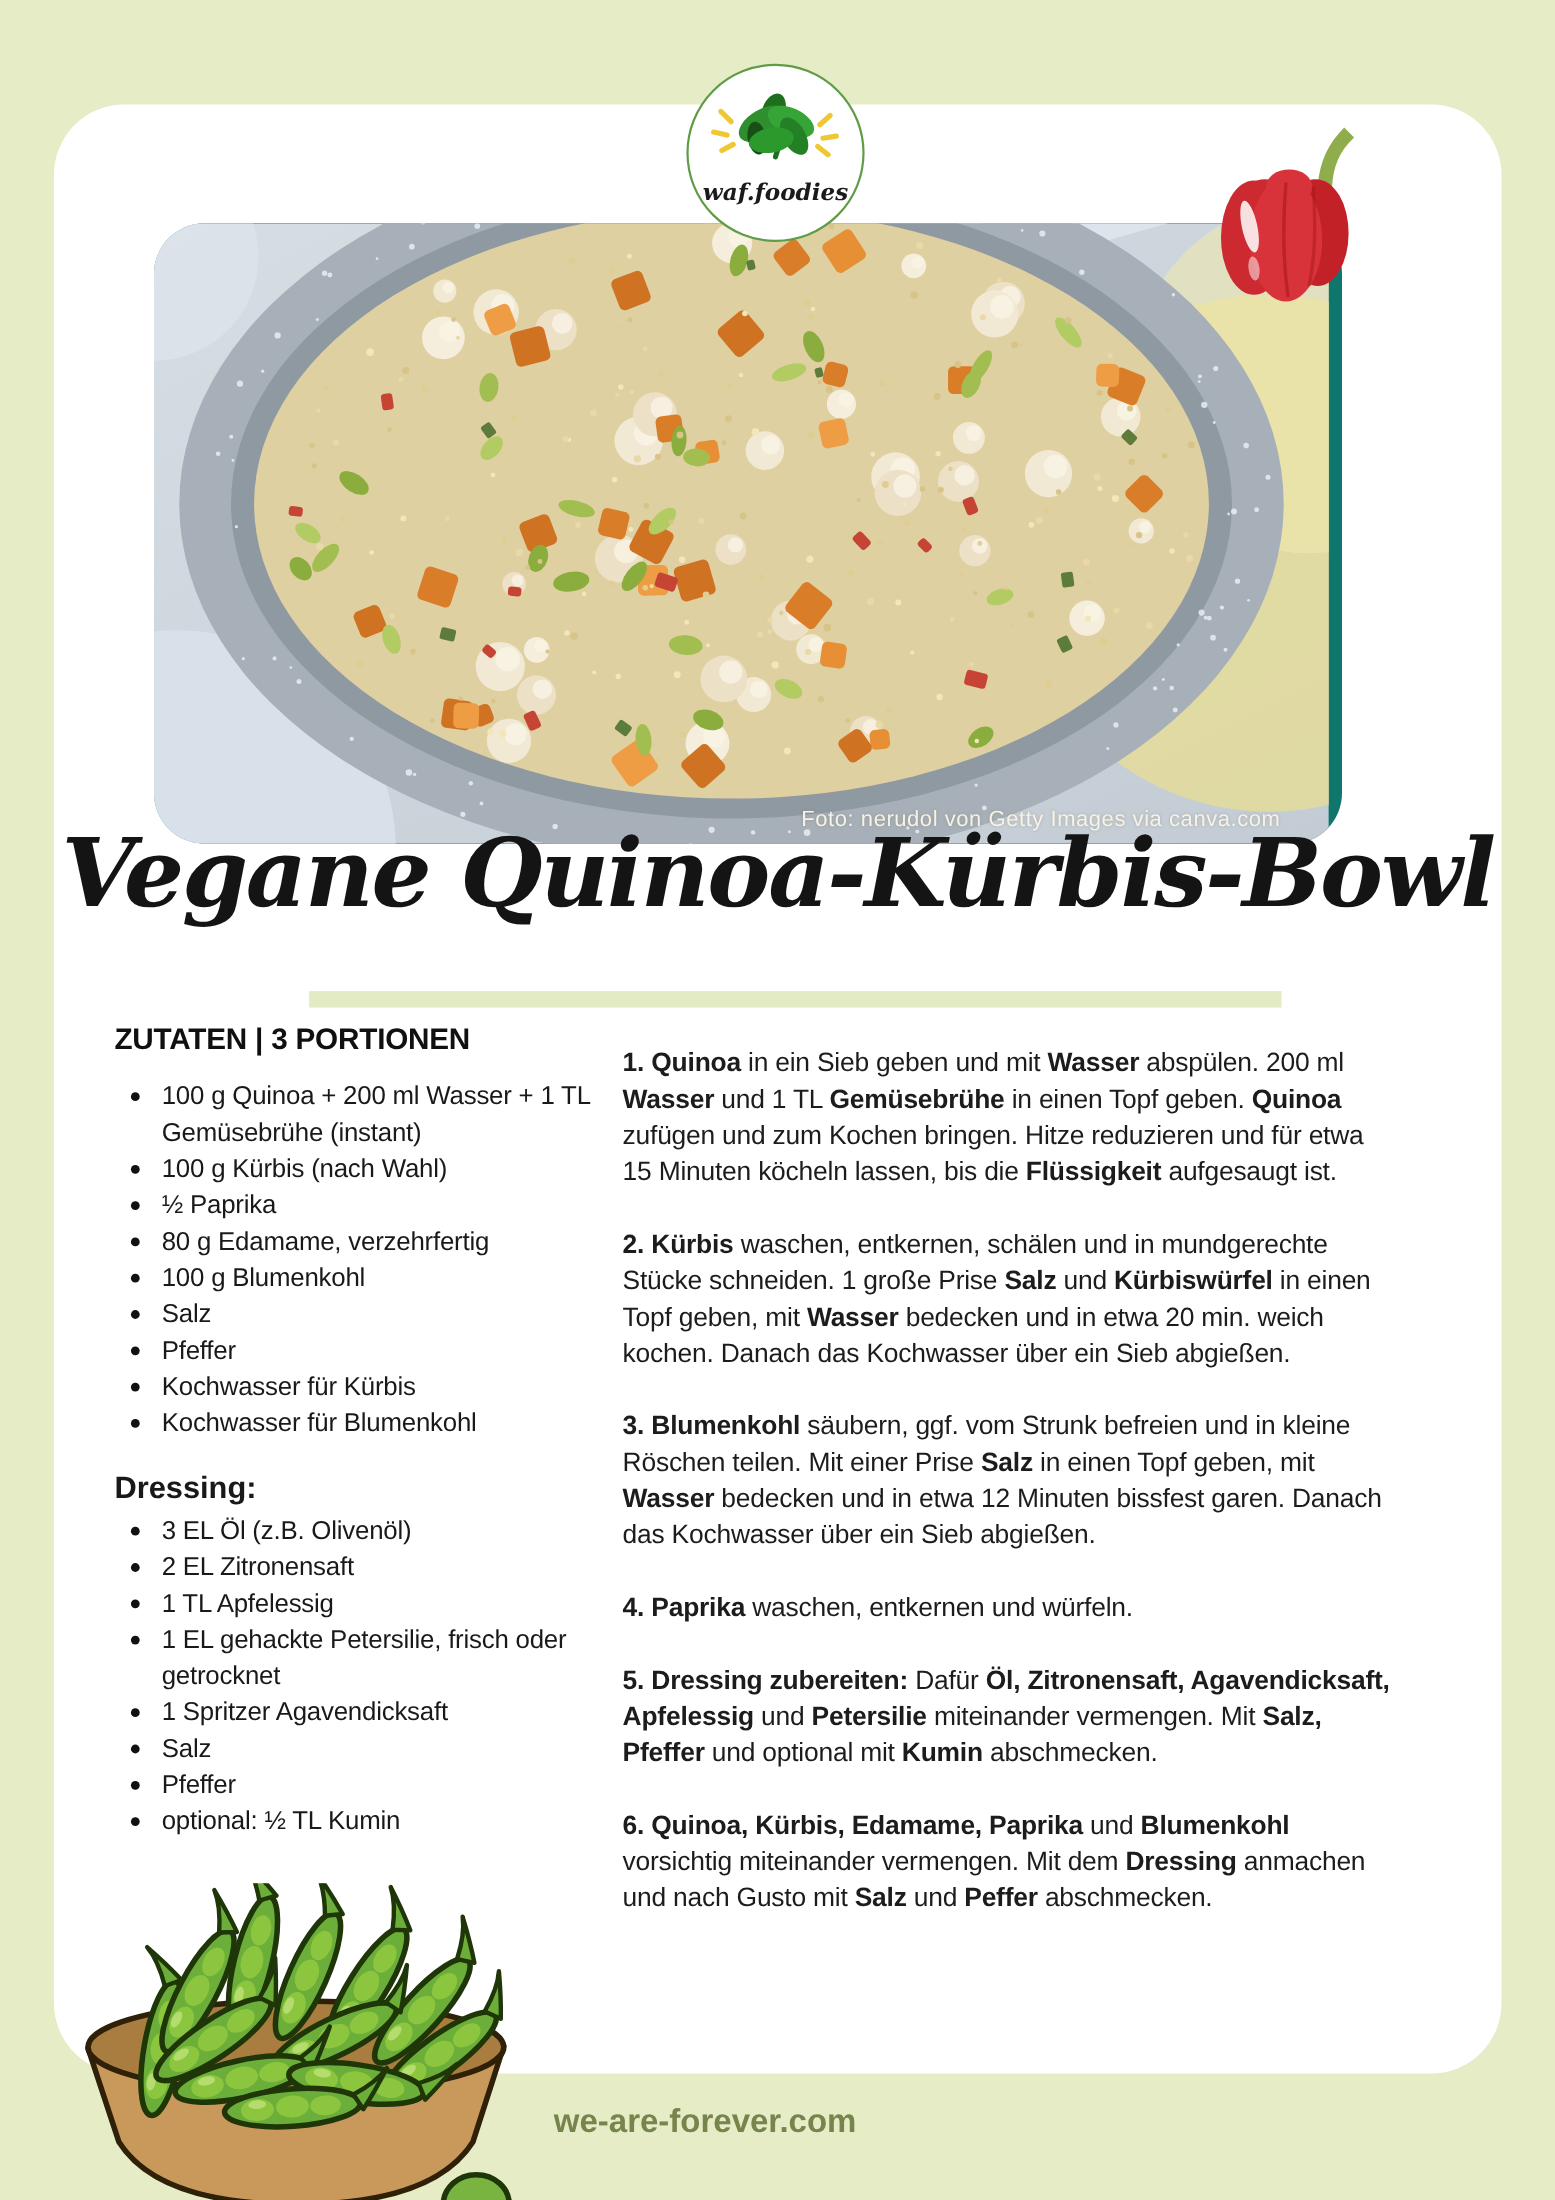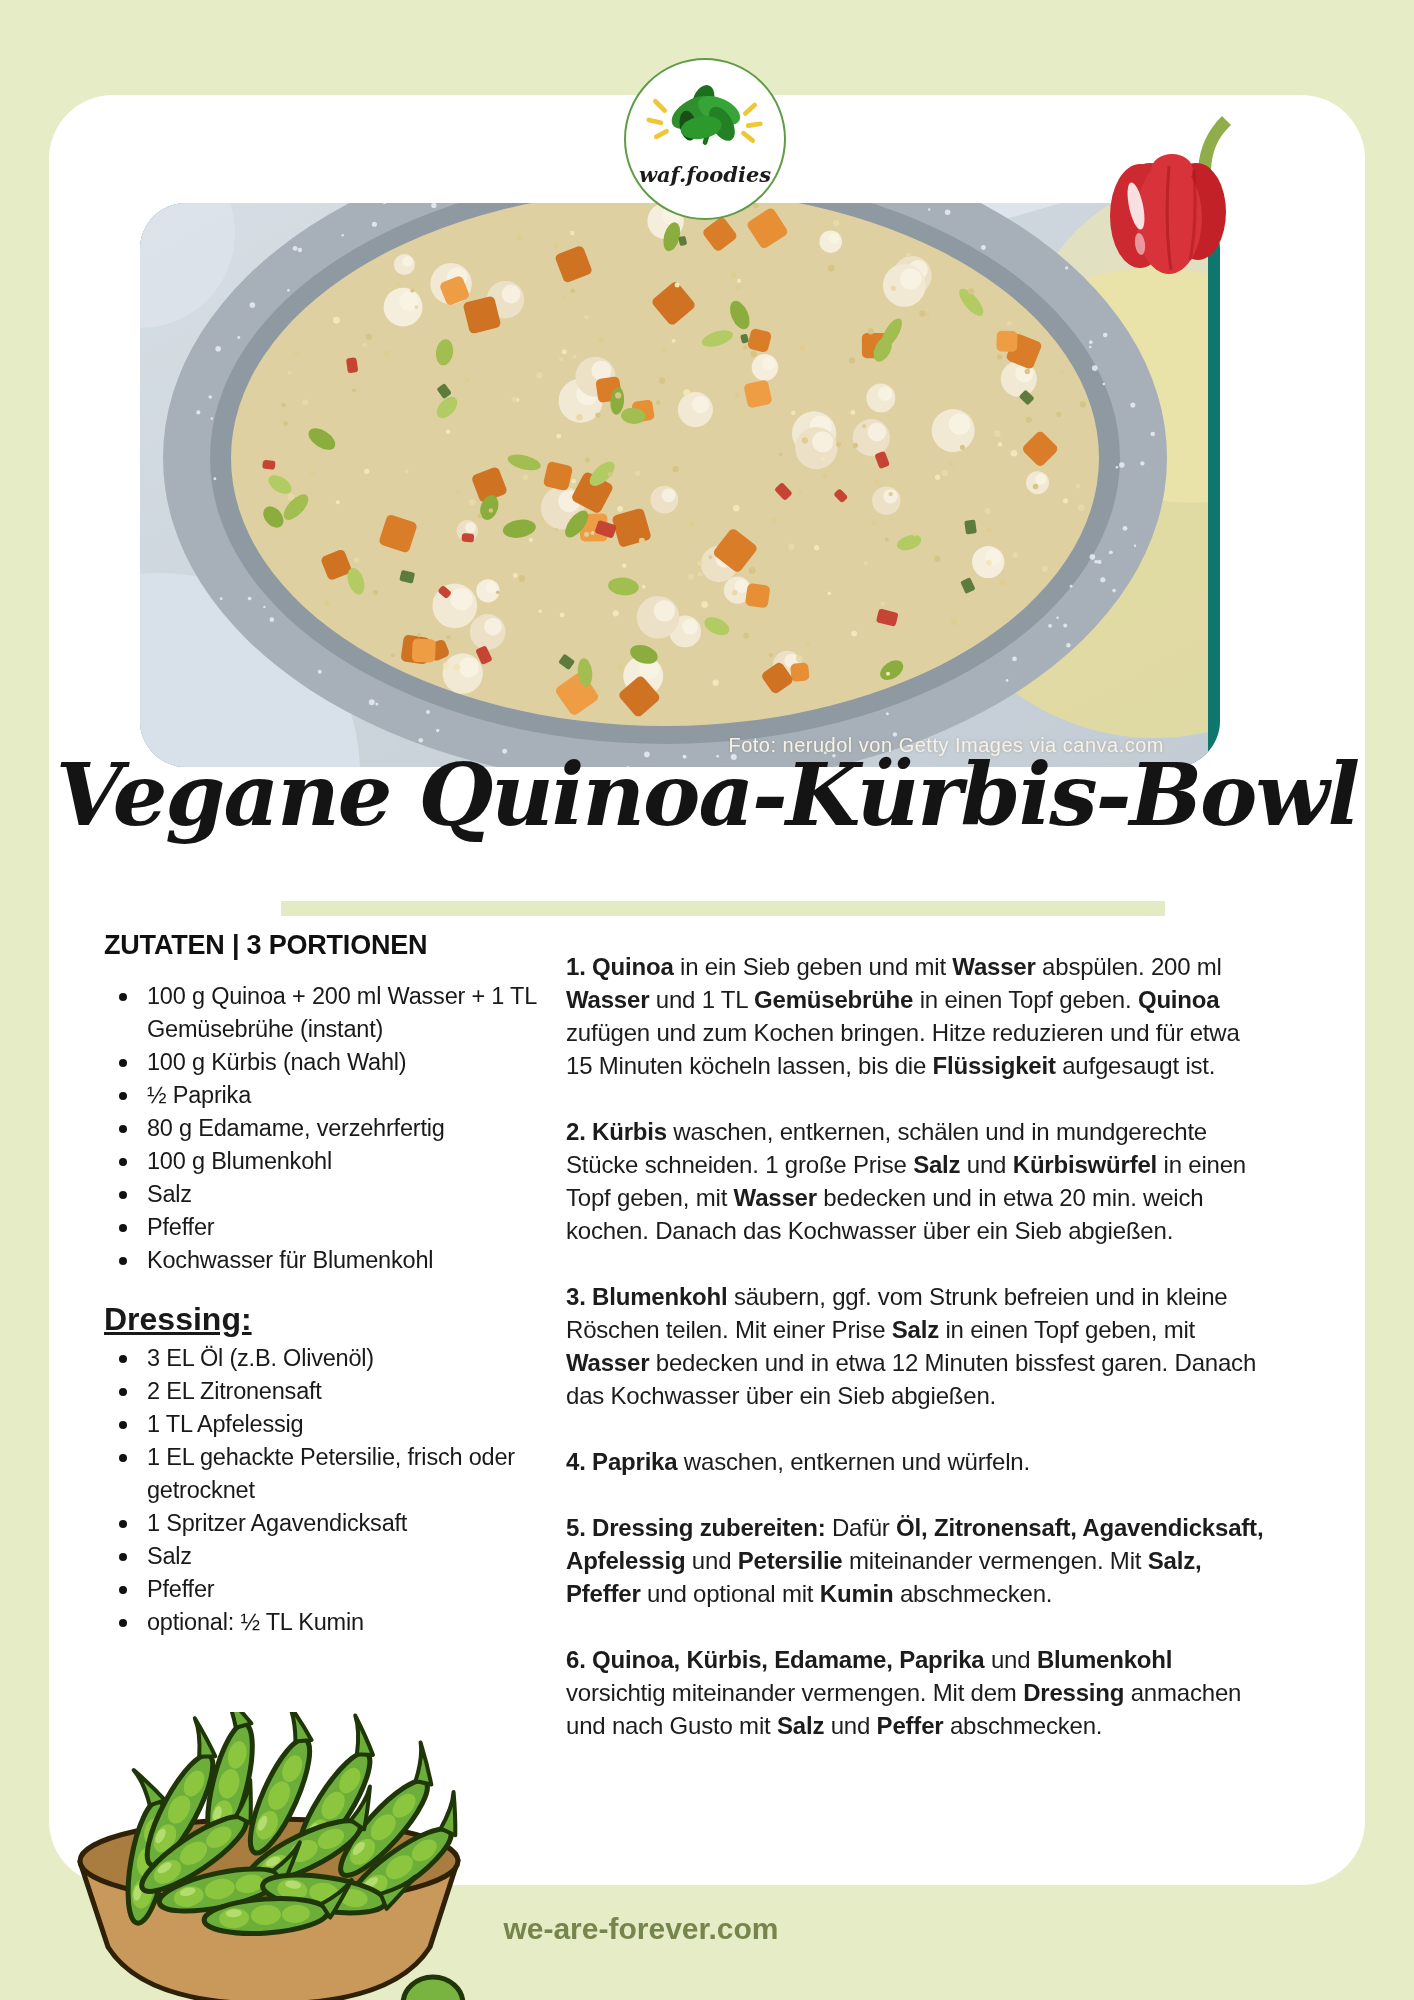--- a/index.html
+++ b/index.html
@@ -38,21 +38,21 @@
   .col { position:absolute; top:930px; z-index:4; }
   .col-left  { left:104px; width:448px; }
   .col-right { left:566px; width:706px; }
   .col-header { font-size:27px; font-weight:bold; color:#101010; letter-spacing:-0.2px; }
 
   .ing-list { margin-top:19px; list-style:none; }
   .ing-list li { position:relative; padding-left:43px; font-weight:normal;
                  font-size:23.5px; line-height:33px; color:#191919; letter-spacing:-0.2px; }
   .ing-list li::before { content:''; position:absolute; left:15px; top:13px;
                  width:8px; height:8px; border-radius:50%; background:#111; }
-  .dressing-label { margin-top:26px; font-weight:bold; font-size:32px; line-height:33px; color:#191919;text-decoration:underline; }
+  .dressing-label { margin-top:26px; font-weight:bold; font-size:28px; line-height:33px; color:#191919; }
 
   .steps { margin-top:20px; }
   .steps p { margin-bottom:33px; font-size:24px; line-height:33px; color:#1c1c1c;
              letter-spacing:-0.2px; }
   .steps b { font-weight:bold; }
 
   
   .footer-url { position:absolute; left:0; top:1912px; width:1282px; text-align:center;
                 font-size:30px; font-weight:bold; color:#76854c; z-index:6; letter-spacing:0; }
 
@@ -533,20 +533,21 @@
     <div class="col-header">ZUTATEN | 3 PORTIONEN</div>
     <ul class="ing-list">
 
     <li>100 g Quinoa + 200 ml Wasser + 1 TL Gemüsebrühe (instant)</li>
         <li>100 g Kürbis (nach Wahl)</li>
         <li>½ Paprika</li>
         <li>80 g Edamame, verzehrfertig</li>
         <li>100 g Blumenkohl</li>
         <li>Salz</li>
         <li>Pfeffer</li>
+        <li>Kochwasser für Kürbis</li>
         <li>Kochwasser für Blumenkohl</li>
       </ul>
     <div class="dressing-label">Dressing:</div>
     <ul class="ing-list" style="margin-top:6px">
 
     <li>3 EL Öl (z.B. Olivenöl)</li>
         <li>2 EL Zitronensaft</li>
         <li>1 TL Apfelessig</li>
         <li>1 EL gehackte Petersilie, frisch oder getrocknet</li>
         <li>1 Spritzer Agavendicksaft</li>

